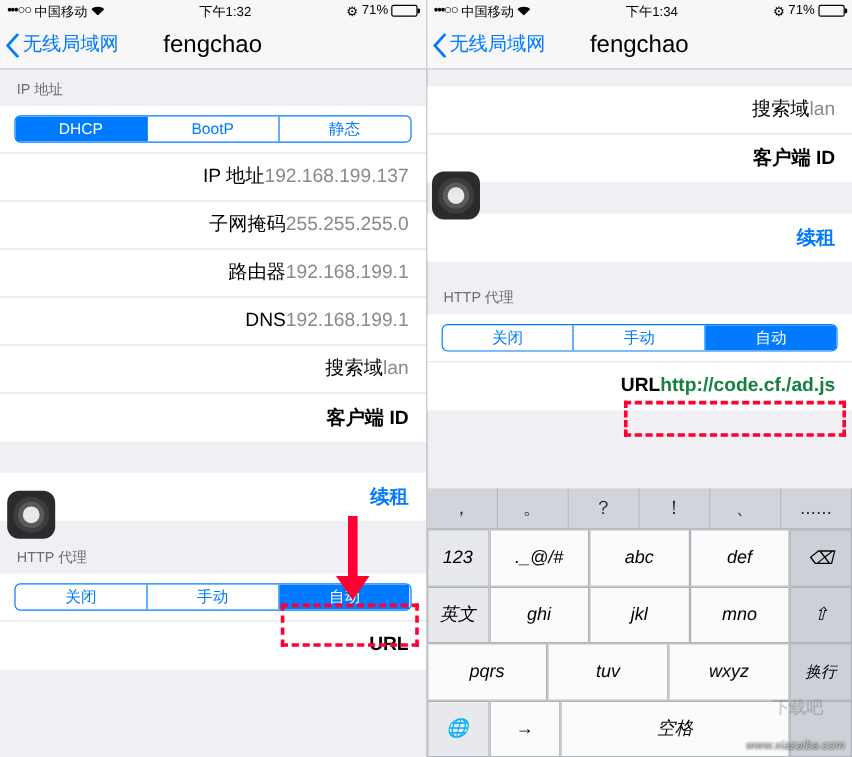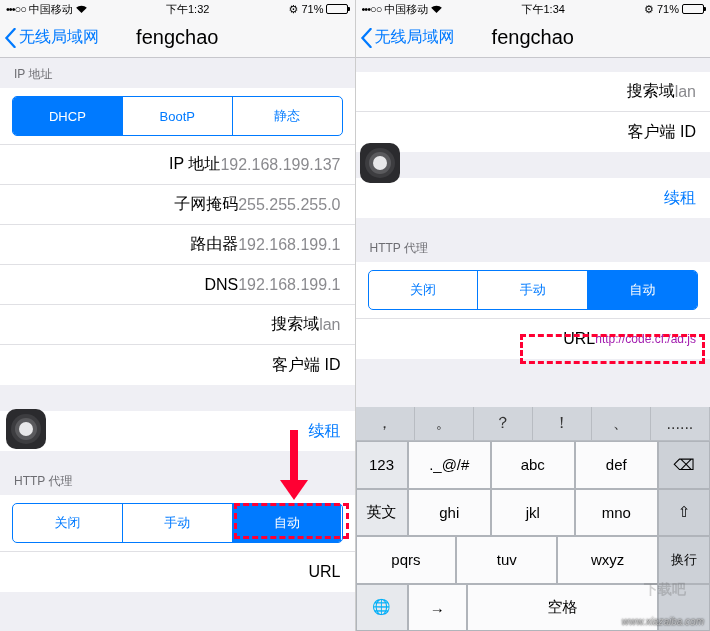--- a/index.html
+++ b/index.html
@@ -15,42 +15,42 @@
 .battery { width: 22px; height: 10px; border: 1px solid #000; border-radius: 2px; position: relative; }
 .battery::after { content: ""; position: absolute; right: -3px; top: 2px; width: 2px; height: 4px; background: #000; border-radius: 0 1px 1px 0; }
 .battery .fill { background: #000; height: 100%; width: 71%; }
 .navbar { height: 40px; background: #f7f7f8; border-bottom: 1px solid #c7c7cc; display: flex; align-items: center; position: relative; }
 .back { color: #007aff; font-size: 16px; display: flex; align-items: flex-end; padding-left: 4px; }
 .back svg { width: 13px; height: 20px; margin-right: 2px; }
 .nav-title { position: absolute; left: 0; right: 0; text-align: center; font-size: 20px; font-weight: 500; pointer-events: none; }
 .section-header { font-size: 12px; color: #6d6d72; padding: 8px 14px 5px; }
 .list { background: #fff; }
 .cell { display: flex; align-items: center; justify-content: flex-end; min-height: 40px; padding: 0 14px; border-bottom: 1px solid #e0e0e4; font-size: 16px; }
-.cell:last-child { border-bottom: none; }
+.cell:last-child { border-bottom: none; font-weight: bold; }
 .cell .label { color: #000; }
 .cell .value { color: #8a8a8e; }
 .cell.link .label { color: #007aff; }
 .seg-wrap { padding: 8px 12px; background: #fff; border-bottom: 1px solid #e0e0e4; }
-.seg { display: flex; border: 1px solid #007aff; border-radius: 5px; overflow: hidden; height: 40px; }
+.seg { display: flex; border: 1px solid #007aff; border-radius: 5px; overflow: hidden; height: 23px; }
 .seg .opt { flex: 1; display: flex; align-items: center; justify-content: center; font-size: 13px; color: #007aff; border-right: 1px solid #007aff; }
 .seg .opt:last-child { border-right: none; }
 .seg .opt.active { background: #007aff; color: #fff; }
 .gap { height: 26px; }
-.url-val { color: #a21caf; font-size: 12px; }
+.url-val { color: #15803d; font-size: 16px; }
 .dashed-box { position: absolute; border: 3px dashed #ff0033; pointer-events: none; }
 .arrow-down { position: absolute; width: 28px; height: 70px; pointer-events: none; }
 .arrow-down .shaft { width: 8px; height: 50px; background: #ff0033; margin: 0 auto; }
 .arrow-down .head { width: 0; height: 0; border-left: 14px solid transparent; border-right: 14px solid transparent; border-top: 20px solid #ff0033; }
 .assistive { position: absolute; width: 40px; height: 40px; background: #2b2b2e; border-radius: 10px; display: flex; align-items: center; justify-content: center; z-index: 50; }
 .assistive .ring1 { width: 30px; height: 30px; border-radius: 50%; background: #3d3d40; display: flex; align-items: center; justify-content: center; }
 .assistive .ring2 { width: 22px; height: 22px; border-radius: 50%; background: #5a5a5d; display: flex; align-items: center; justify-content: center;}
 .assistive .dot { width: 14px; height: 14px; border-radius: 50%; background: #e8e8ea; }
 .punct-row { display: flex; background: #d1d5db; height: 34px; border-bottom: 1px solid #b8bcc2;}
 .punct-row .p { flex: 1; display: flex; align-items: center; justify-content: center; font-size: 16px; color: #333; border-right: 1px solid #b8bcc2; }
-.keyboard { background: #d1d5db; flex: 1; display: flex; flex-direction: column; }
+.keyboard { background: #d1d5db; flex: 1; display: flex; flex-direction: column; font-style: italic; }
 .kb-row { flex: 1; display: flex; }
 .kb-row .key { border: 0.5px solid #b0b4ba; display: flex; align-items: center; justify-content: center; font-size: 15px; color: #000; background: #fbfbfc; }
 .kb-row .key.mod { background: #e7e9ed; width: 52px; }
 .kb-row .key.gray { background: #cdd1d7; }
 .kb-row .key.std { flex: 1; }
 .watermark { position: absolute; right: 6px; bottom: 4px; font-size: 10px; color: rgba(255,255,255,0.5); text-shadow: 0 0 2px #000; font-style: italic; pointer-events: none; }
 .watermark-logo { position: absolute; right: 10px; bottom: 32px; width: 70px; height: 40px; opacity: 0.25; pointer-events: none; font-weight: bold; color:#555; display:flex; align-items:flex-end; justify-content:center; font-size:14px;}
 </style>
 </head>
 <body>

